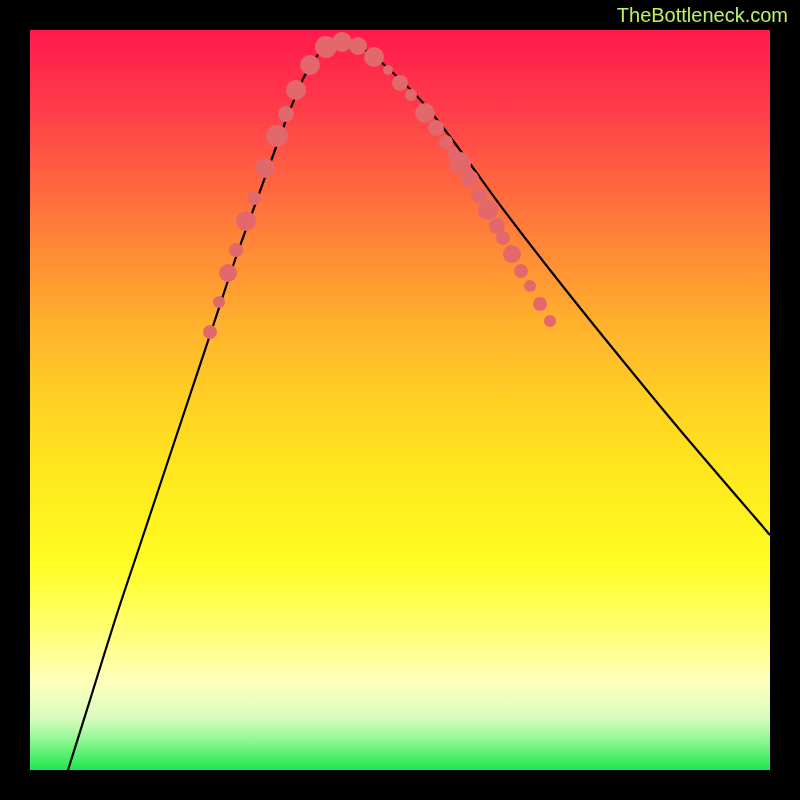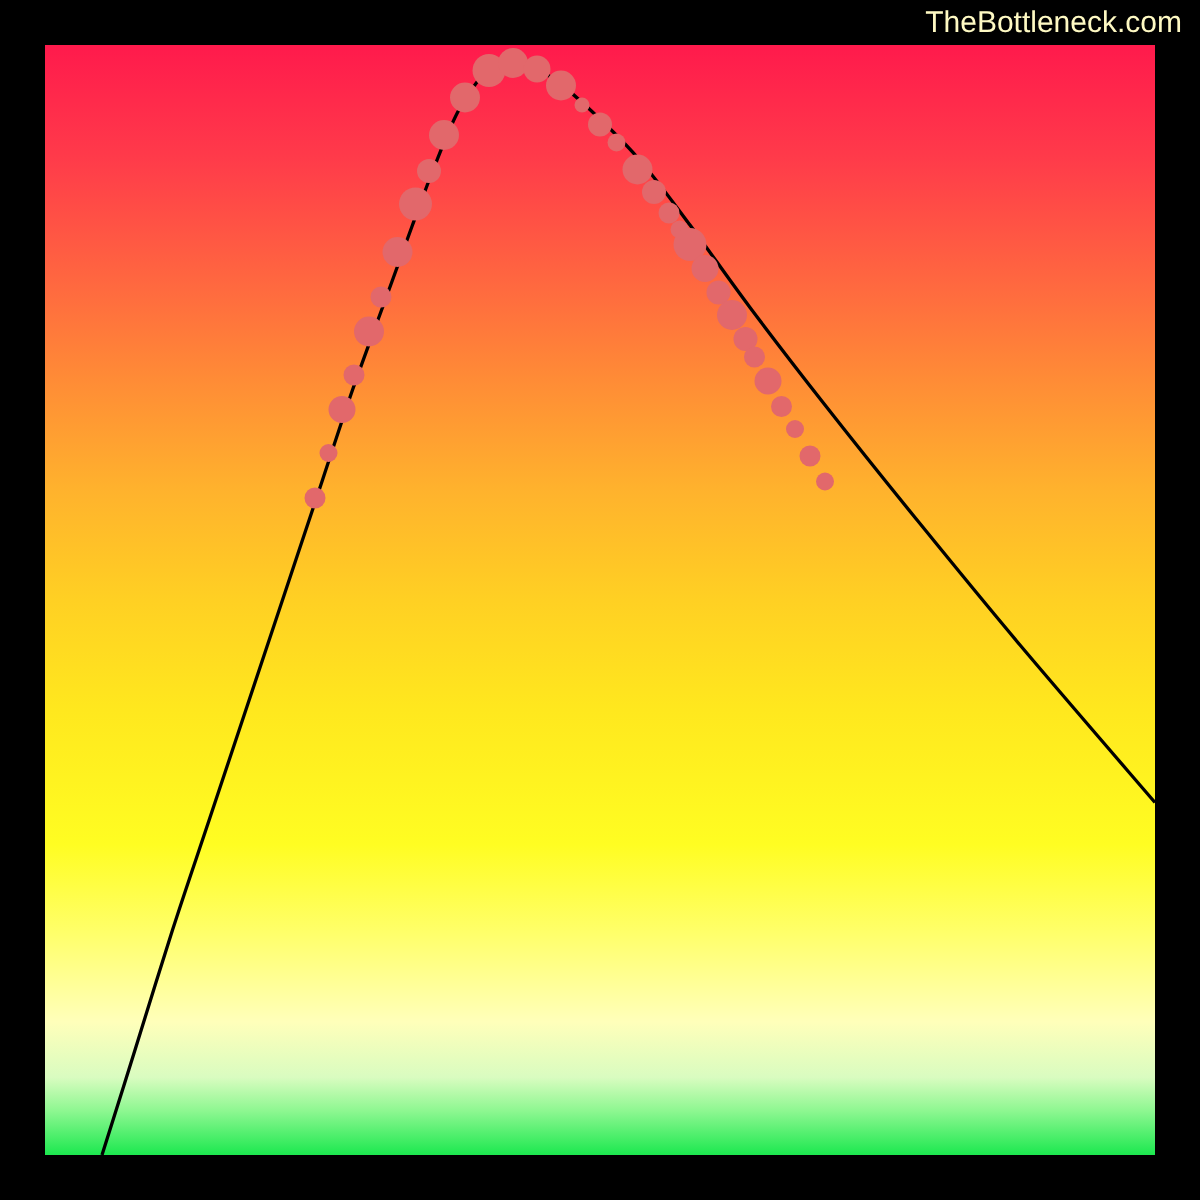--- a/index.html
+++ b/index.html
@@ -8,21 +8,21 @@
     height: 800px;
     background: #000;
     font-family: Arial, Helvetica, sans-serif;
     position: relative;
     overflow: hidden;
   }
   .watermark {
     position: absolute;
     top: 4px;
     right: 12px;
-    color: #fef9c3;
+    color: #bef264;
     font-size: 20px;
     font-weight: 500;
     z-index: 10;
   }
   .plot-area {
     position: absolute;
     left: 30px;
     top: 30px;
     width: 740px;
     height: 740px;

